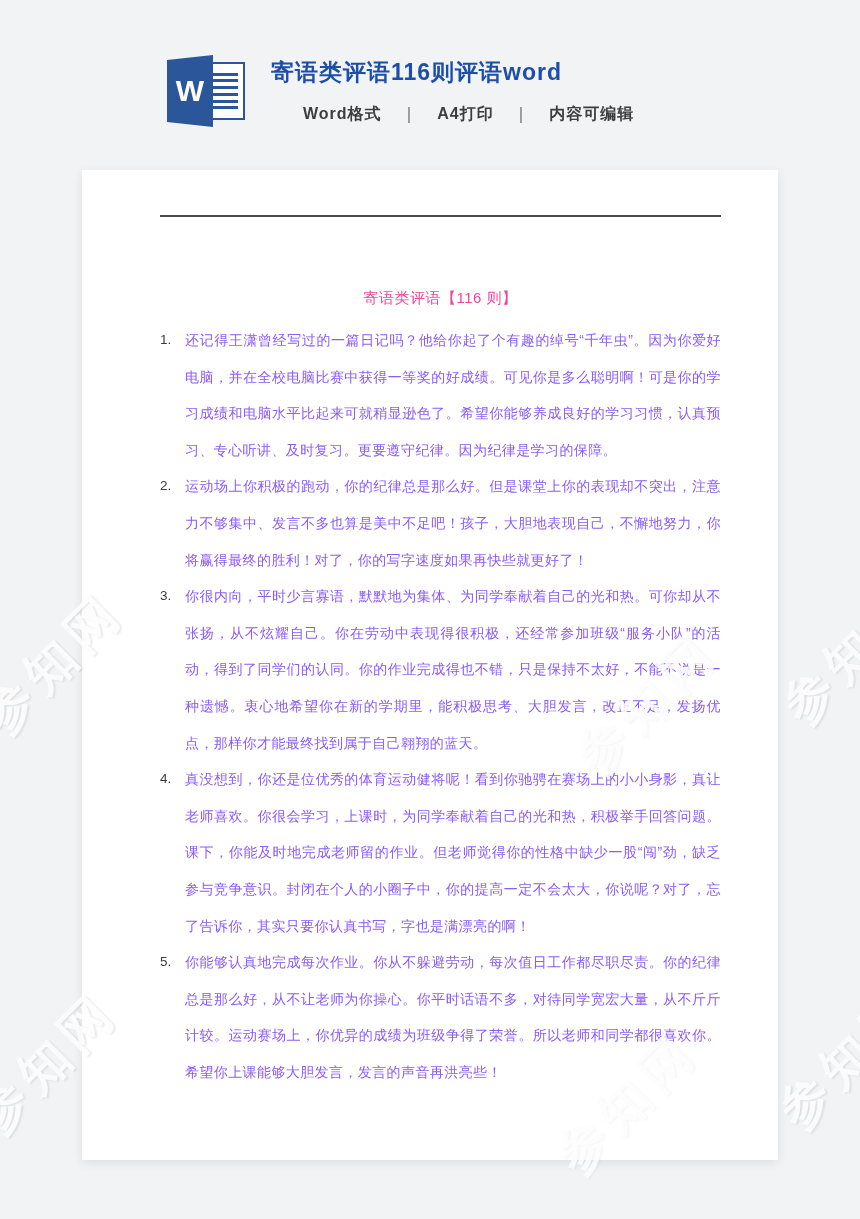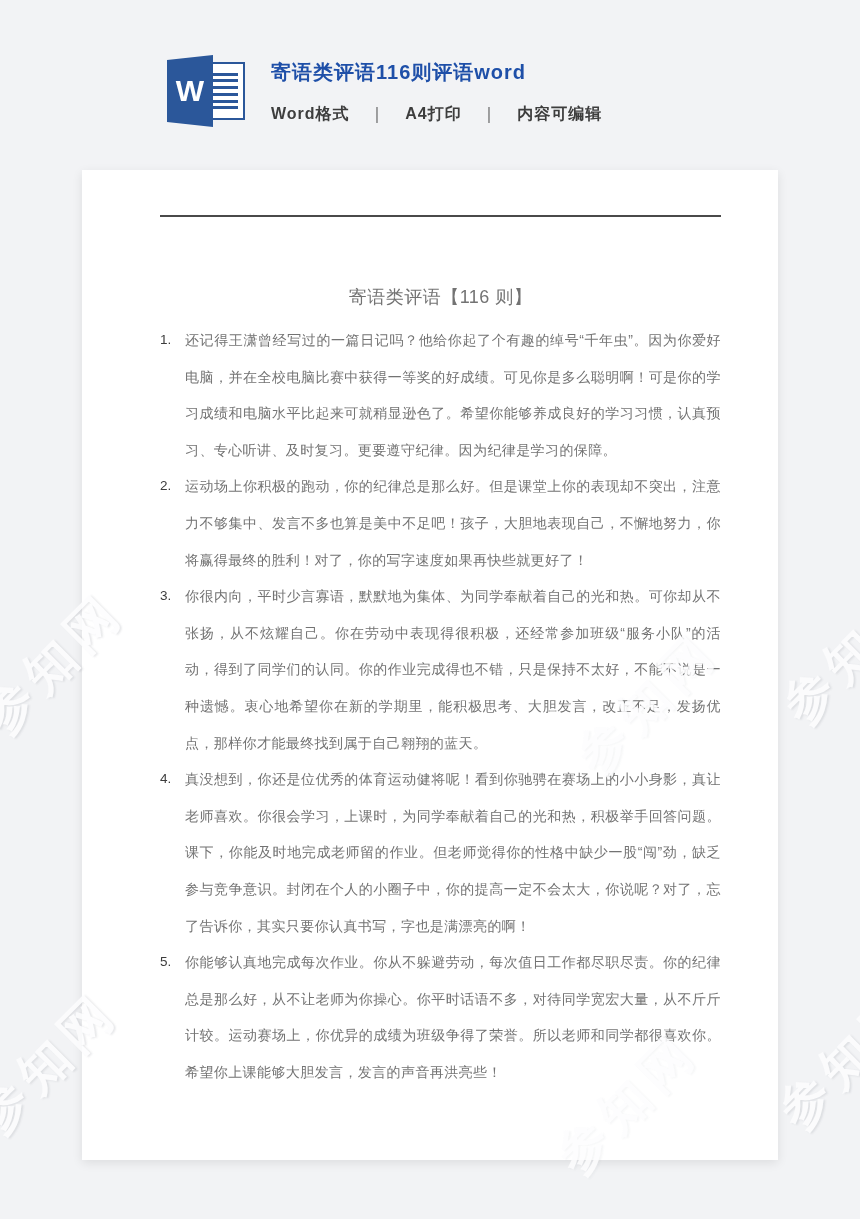--- a/index.html
+++ b/index.html
@@ -35,33 +35,34 @@
     position:absolute; left:2px; top:0;
     width:46px; height:72px;
     background:#2b579a;
     clip-path:polygon(0 7%, 100% 0, 100% 100%, 0 93%);
     display:flex; align-items:center; justify-content:center;
   }
   .word-panel span { color:#fff; font-weight:bold; font-size:30px; line-height:1; }
 
   .header-texts { margin-left:24px; padding-top:0; }
   .page-title {
-    font-size:20px;
+    font-size:23px;
     font-weight:bold;
     color:#1e4fa8;
     letter-spacing:1px;
     line-height:34px;
     cursor:pointer;
   }
   .subtitle {
     margin-top:15px;
     font-size:16px;
     font-weight:bold;
     color:#3d3d3d;
     letter-spacing:1px;
+    margin-left:32px;
   }
   .subtitle .sep { margin:0 14px; color:#4a4a4a; font-weight:normal; }
 
   
   .doc-page {
     position:absolute;
     left:82px; top:170px;
     width:696px; height:990px;
     background:#ffffff;
     box-shadow:0 3px 10px rgba(0,0,0,0.09);
@@ -69,39 +70,39 @@
     z-index:1;
   }
   .header-rule {
     height:2px;
     background:#4a4a4a;
     width:100%;
   }
   .doc-title {
     margin-top:62px;
     text-align:center;
-    font-size:18px;
+    font-size:15px;
     font-weight:500;
-    color:#737373;
+    color:#ec4899;
     line-height:37px;
     letter-spacing:0.5px;
   }
   .doc-items { margin-top:6px; }
   .doc-item { display:flex; }
   .doc-item .num {
     flex:0 0 25px;
     font-size:13.5px;
     line-height:36.6px;
     color:#3c3c3c;
   }
   .doc-item .txt {
     flex:1;
     font-size:14px;
     line-height:36.6px;
-    color:#737373;
+    color:#8b5cf6;
     text-align:justify;
     letter-spacing:0.4px;
   }
 
   
   .wm {
     position:absolute;
     font-size:50px;
     font-weight:bold;
     letter-spacing:8px;

